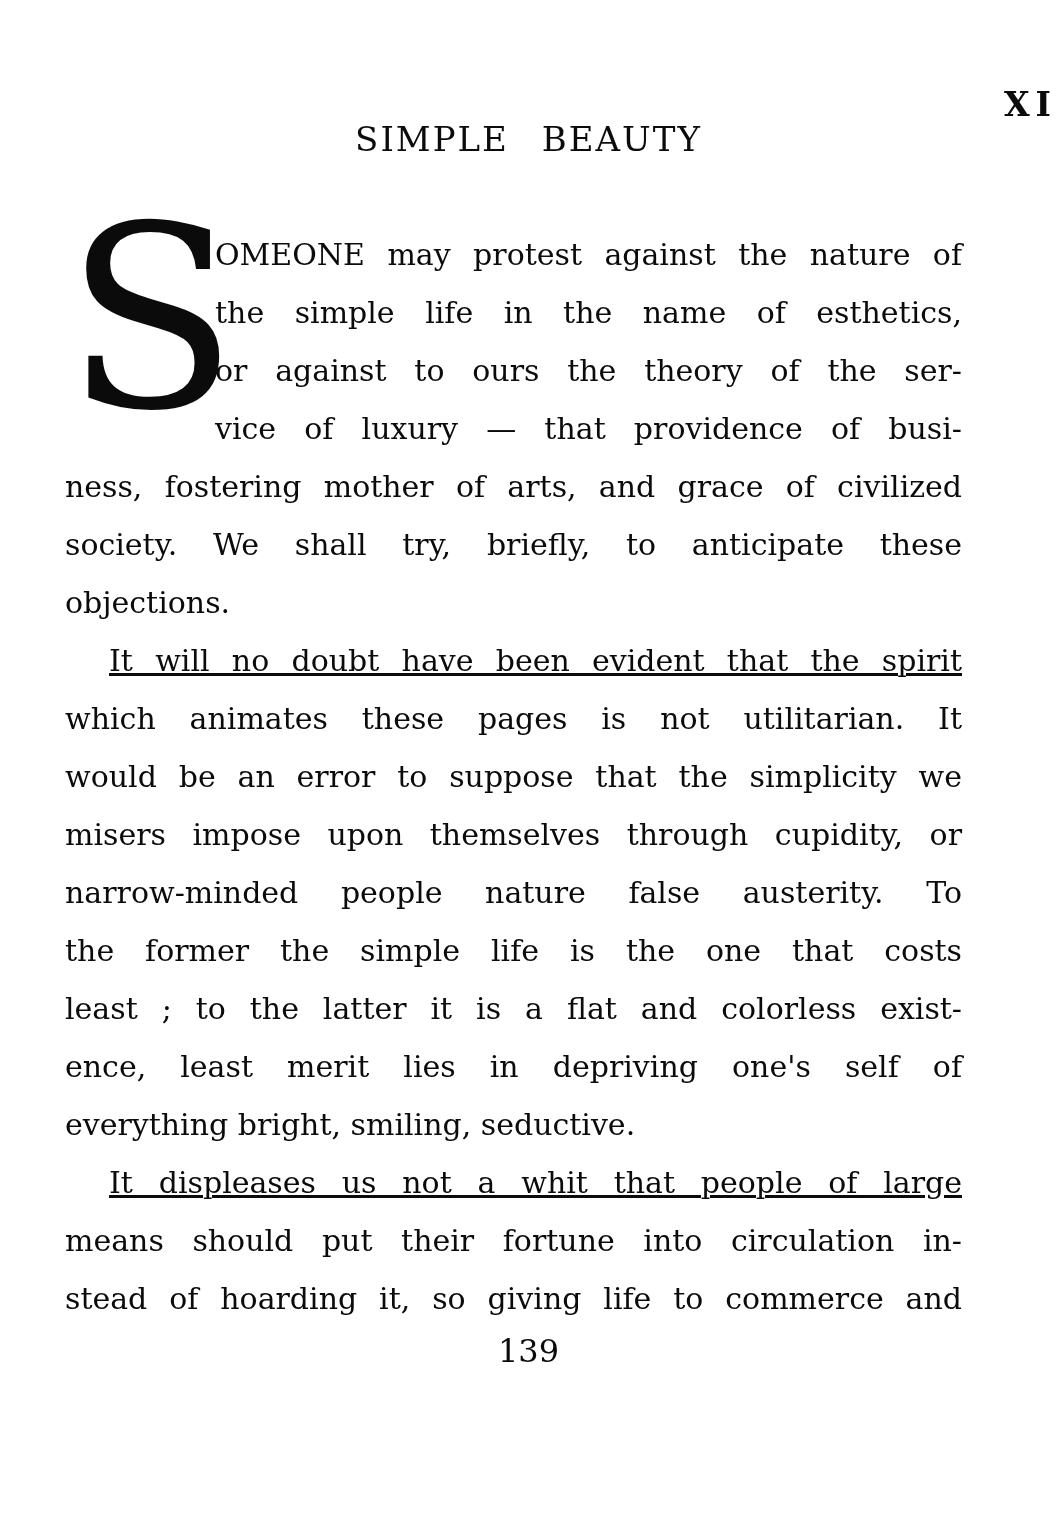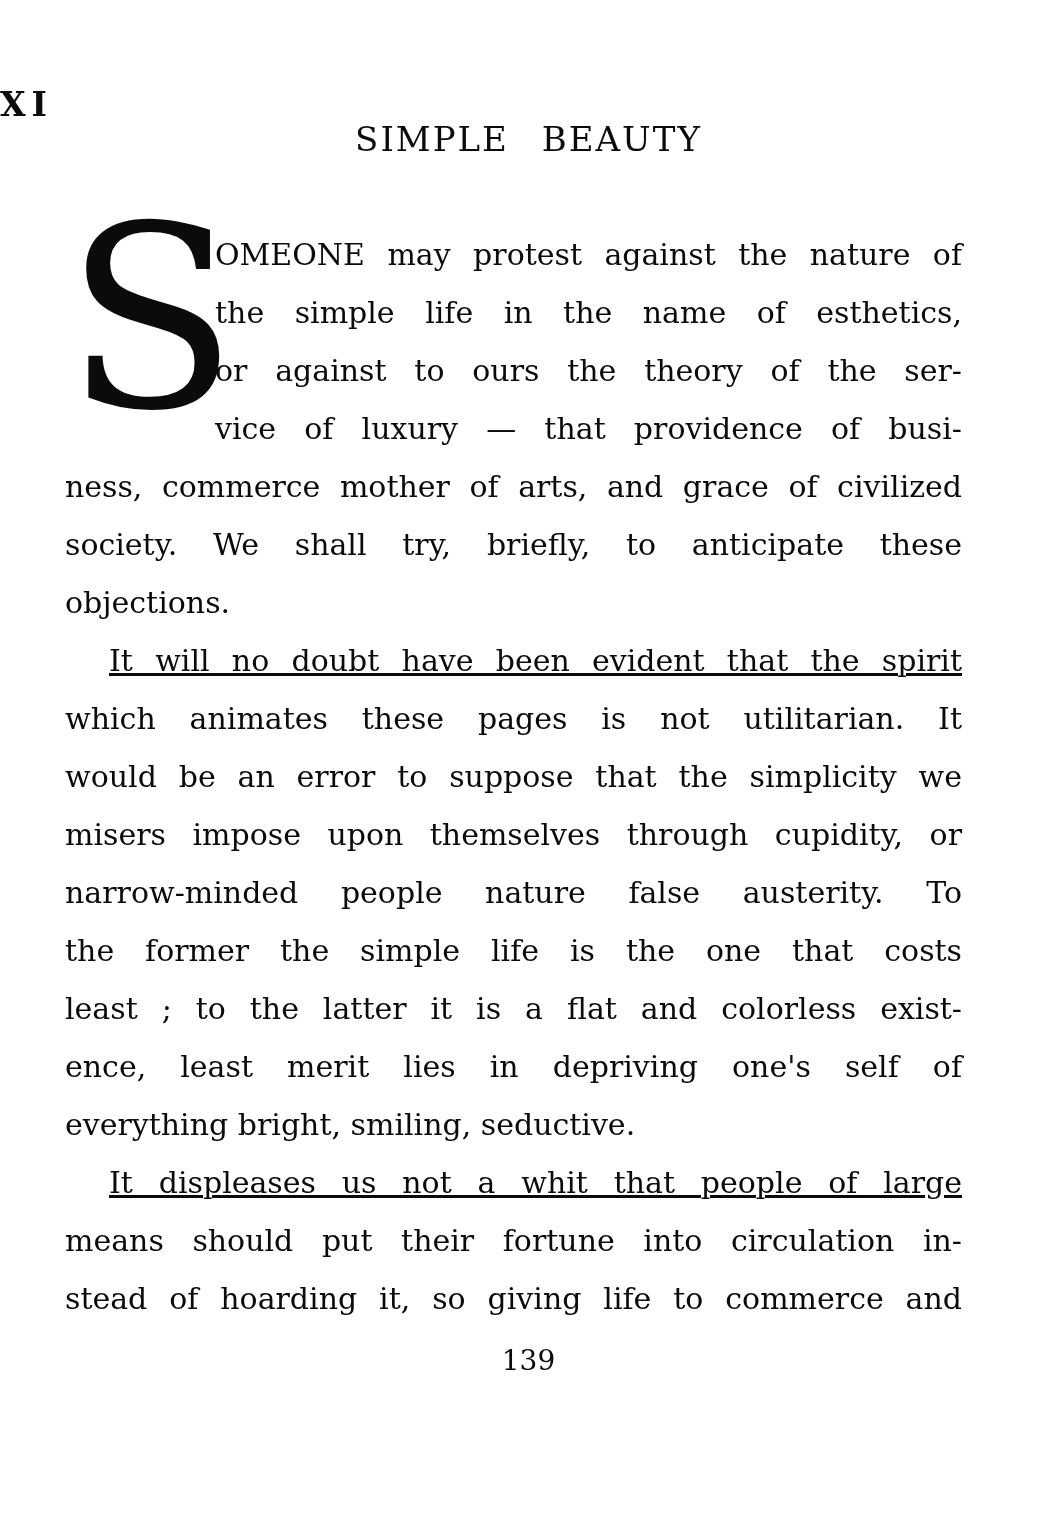--- a/index.html
+++ b/index.html
@@ -12,21 +12,21 @@
     height: 1530px;
     position: relative;
     font-family: "DejaVu Serif", "Liberation Serif", serif;
     color: #0b0b0b;
     overflow: hidden;
   }
   .page {
     padding-top: 88px;
   }
   .chapter-number {
-    text-align: left;
+    text-align: right;
     font-size: 33px;
     font-weight: bold;
     letter-spacing: 6px;
     line-height: 34px;
   }
   .page-title {
     text-align: center;
     font-size: 34px;
     letter-spacing: 2px;
     word-spacing: 20px;
@@ -61,42 +61,42 @@
     width: 150px;
     height: 225px;
     font-size: 252px;
     line-height: 186px;
     font-weight: normal;
     text-align: left;
     overflow: visible;
   }
   .page-number {
     text-align: center;
-    font-size: 28px;
-    margin-top: 16px;
+    font-size: 32px;
+    margin-top: 4px;
   }
 </style>
 </head>
 <body>
 
 <div class="page">
 
   <div class="chapter-number">XI</div>
 
   <div class="page-title">SIMPLE BEAUTY</div>
 
   <div class="content">
 
     <div class="para">
       <span class="dropcap">S</span>
       <div class="jline">OMEONE may protest against the nature of</div>
       <div class="jline">the simple life in the name of esthetics,</div>
       <div class="jline">or against to ours the theory of the ser-</div>
       <div class="jline">vice of luxury — that providence of busi-</div>
-      <div class="jline">ness, commerce mother of arts, and grace of civilized</div>
+      <div class="jline">ness, fostering mother of arts, and grace of civilized</div>
       <div class="jline">society.  We shall try, briefly, to anticipate these</div>
       <div class="lastline">objections.</div>
     </div>
 
     <div class="para">
       <div class="jline indent">It will no doubt have been evident that the spirit</div>
       <div class="jline">which animates these pages is not utilitarian.  It</div>
       <div class="jline">would be an error to suppose that the simplicity we</div>
       <div class="jline">misers impose upon themselves through cupidity, or</div>
       <div class="jline">narrow-minded people nature false austerity.  To</div>

